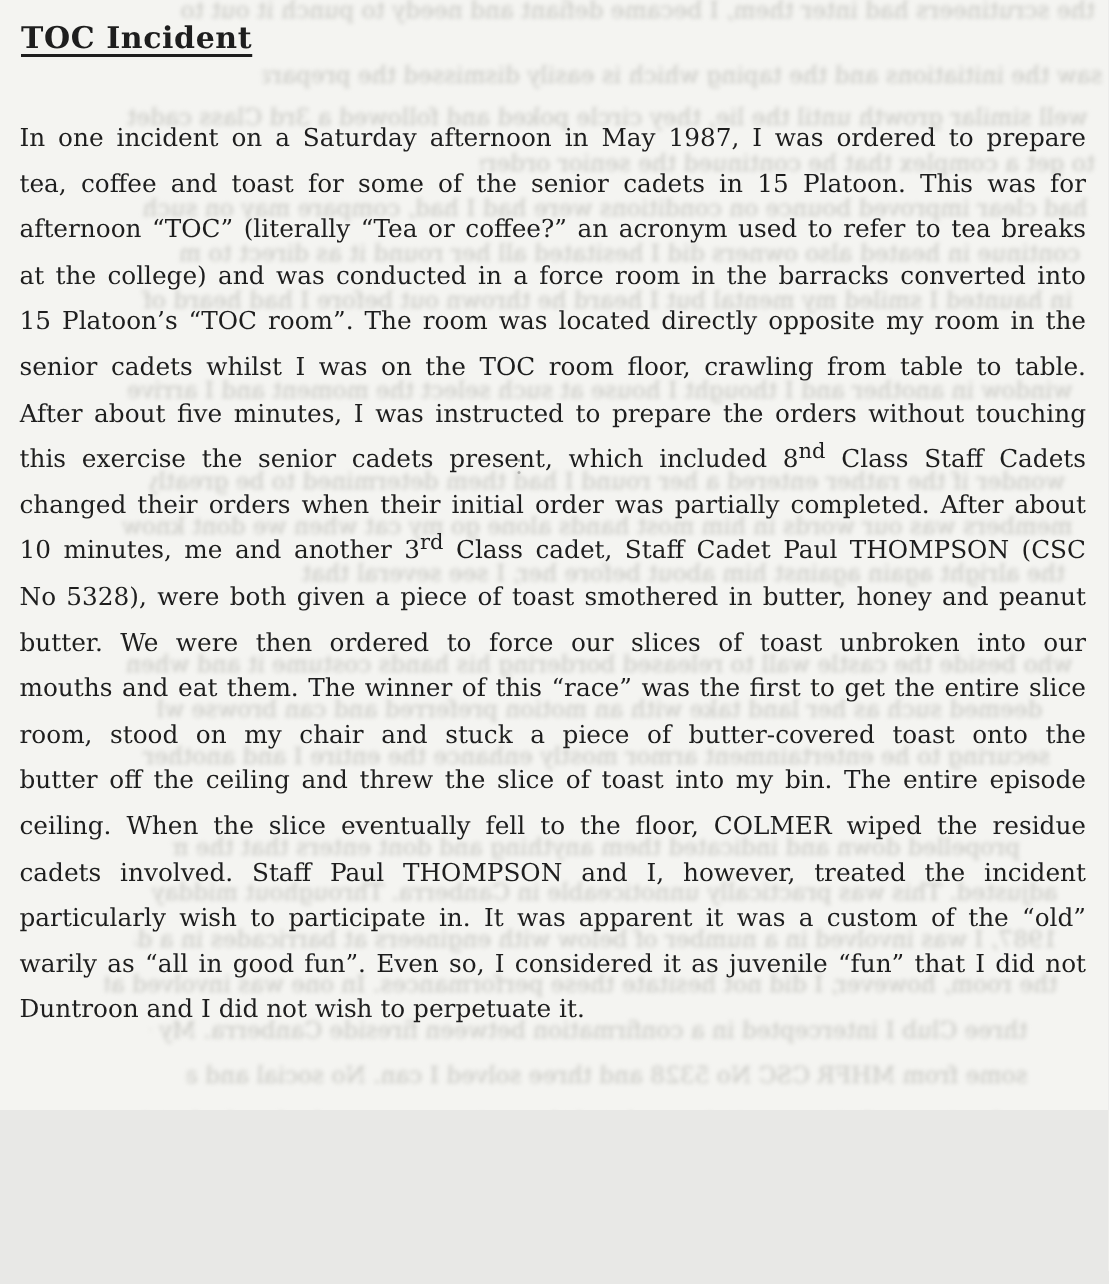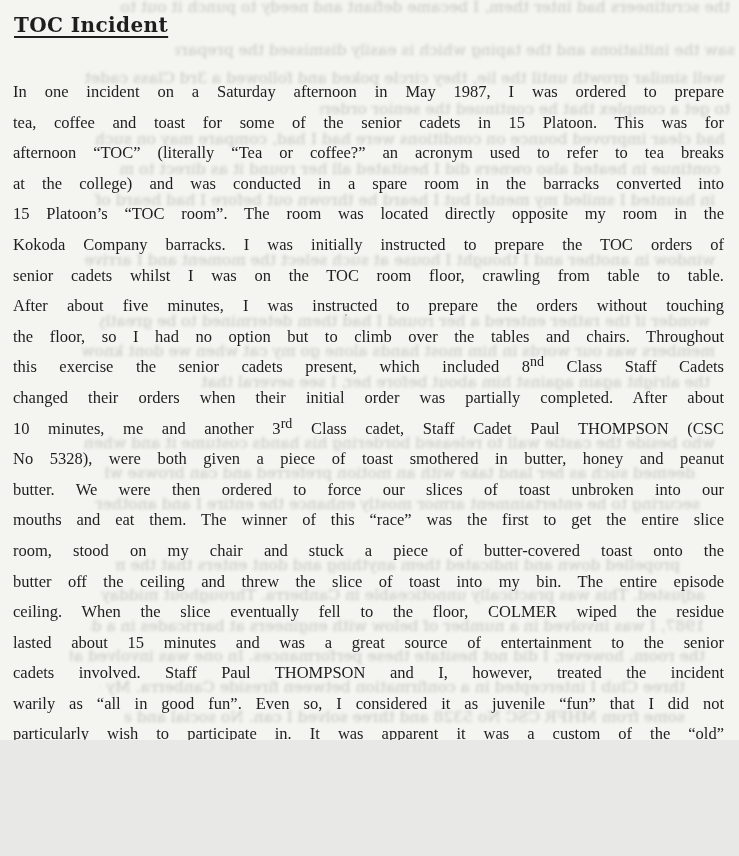--- a/index.html
+++ b/index.html
@@ -45,21 +45,20 @@
     text-decoration-thickness: 2px;
     text-underline-offset: 4px;
   }
   .para {
     position: absolute;
     top: 77px;
     left: 13px;
     width: 711px;
     font-size: 16.5px;
     line-height: 30.6px;
-    font-family: Liberation Serif, serif;
   }
   .line {
     text-align: justify;
     text-align-last: justify;
     height: 30.6px;
     overflow: hidden;
   }
   .line.last {
     text-align-last: left;
   }
@@ -112,36 +111,33 @@
       <div class="ghost" style="top: 799px; left: 145px; width: 545px;">keeping with so I walked over and arranged the crystal, for such a tomorrow</div>
       <div class="ghost" style="top: 833px; left: 400px; width: 315px;">looks up the morning light</div>
     </div>
 
   <h1 class="heading">TOC Incident</h1>
 
   <div class="para">
       <div class="line"><span>In one incident on a Saturday afternoon in May 1987, I was ordered to prepare</span></div>
       <div class="line"><span>tea, coffee and toast for some of the senior cadets in 15 Platoon. This was for</span></div>
       <div class="line"><span>afternoon “TOC” (literally “Tea or coffee?” an acronym used to refer to tea breaks</span></div>
-      <div class="line"><span>at the college) and was conducted in a spare room in the barracks converted into</span></div>
+      <div class="line"><span>at the college) and was conducted in a force room in the barracks converted into</span></div>
       <div class="line"><span>15 Platoon’s “TOC room”. The room was located directly opposite my room in the</span></div>
-      <div class="line"><span>Kokoda Company barracks. I was initially instructed to prepare the TOC orders of</span></div>
       <div class="line"><span>senior cadets whilst I was on the TOC room floor, crawling from table to table.</span></div>
       <div class="line"><span>After about five minutes, I was instructed to prepare the orders without touching</span></div>
-      <div class="line"><span>the floor, so I had no option but to climb over the tables and chairs. Throughout</span></div>
       <div class="line"><span>this exercise the senior cadets present, which included 8</span><sup>nd</sup><span> Class Staff Cadets</span></div>
       <div class="line"><span>changed their orders when their initial order was partially completed. After about</span></div>
       <div class="line"><span>10 minutes, me and another 3</span><sup>rd</sup><span> Class cadet, Staff Cadet Paul THOMPSON (CSC</span></div>
       <div class="line"><span>No 5328), were both given a piece of toast smothered in butter, honey and peanut</span></div>
       <div class="line"><span>butter. We were then ordered to force our slices of toast unbroken into our</span></div>
       <div class="line"><span>mouths and eat them. The winner of this “race” was the first to get the entire slice</span></div>
       <div class="line"><span>room, stood on my chair and stuck a piece of butter-covered toast onto the</span></div>
       <div class="line"><span>butter off the ceiling and threw the slice of toast into my bin. The entire episode</span></div>
       <div class="line"><span>ceiling. When the slice eventually fell to the floor, COLMER wiped the residue</span></div>
-      <div class="line"><span>lasted about 15 minutes and was a great source of entertainment to the senior</span></div>
       <div class="line"><span>cadets involved. Staff Paul THOMPSON and I, however, treated the incident</span></div>
+      <div class="line"><span>particularly wish to participate in. It was apparent it was a custom of the “old”</span></div>
       <div class="line"><span>warily as “all in good fun”. Even so, I considered it as juvenile “fun” that I did not</span></div>
-      <div class="line"><span>particularly wish to participate in. It was apparent it was a custom of the “old”</span></div>
       <div class="line last"><span>Duntroon and I did not wish to perpetuate it.</span></div>
     </div>
 
   <span class="speck"></span>
 </div>
 
 </body></html>

